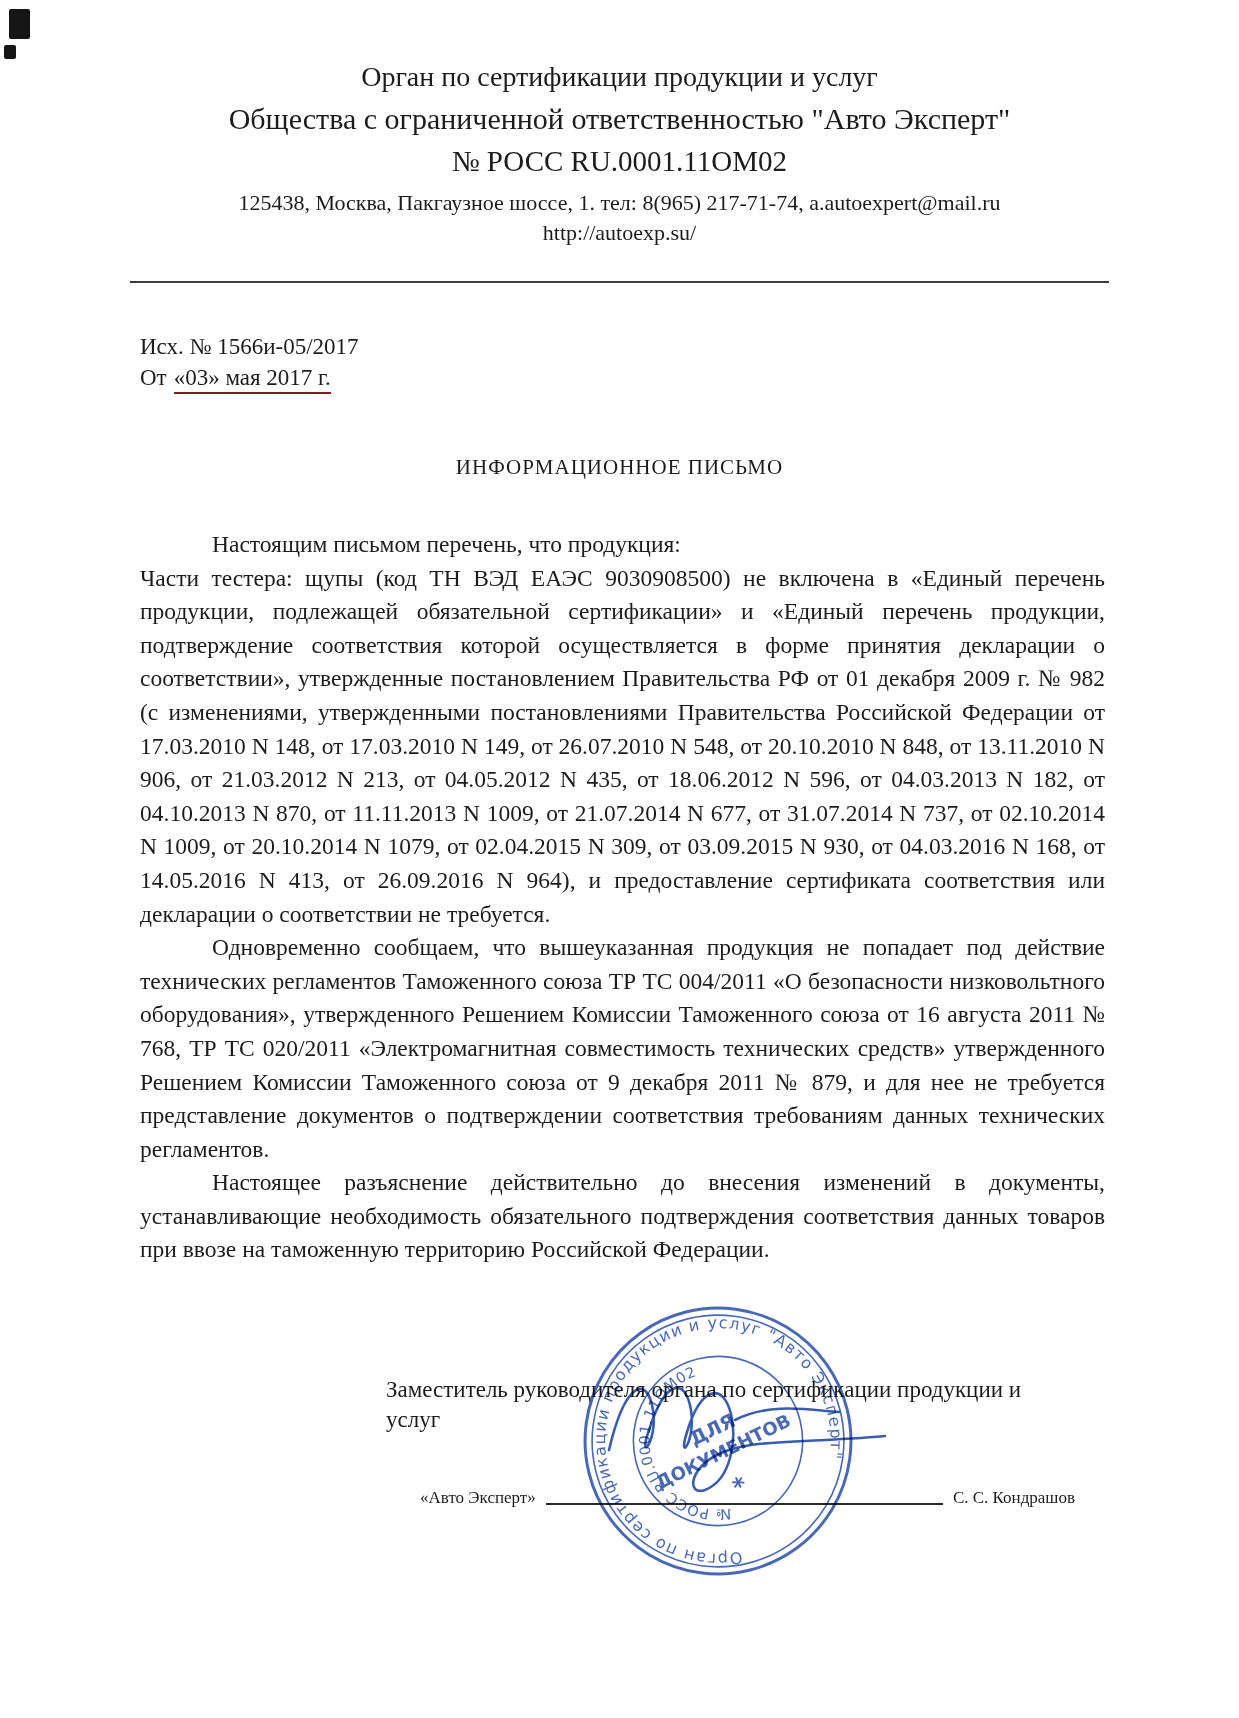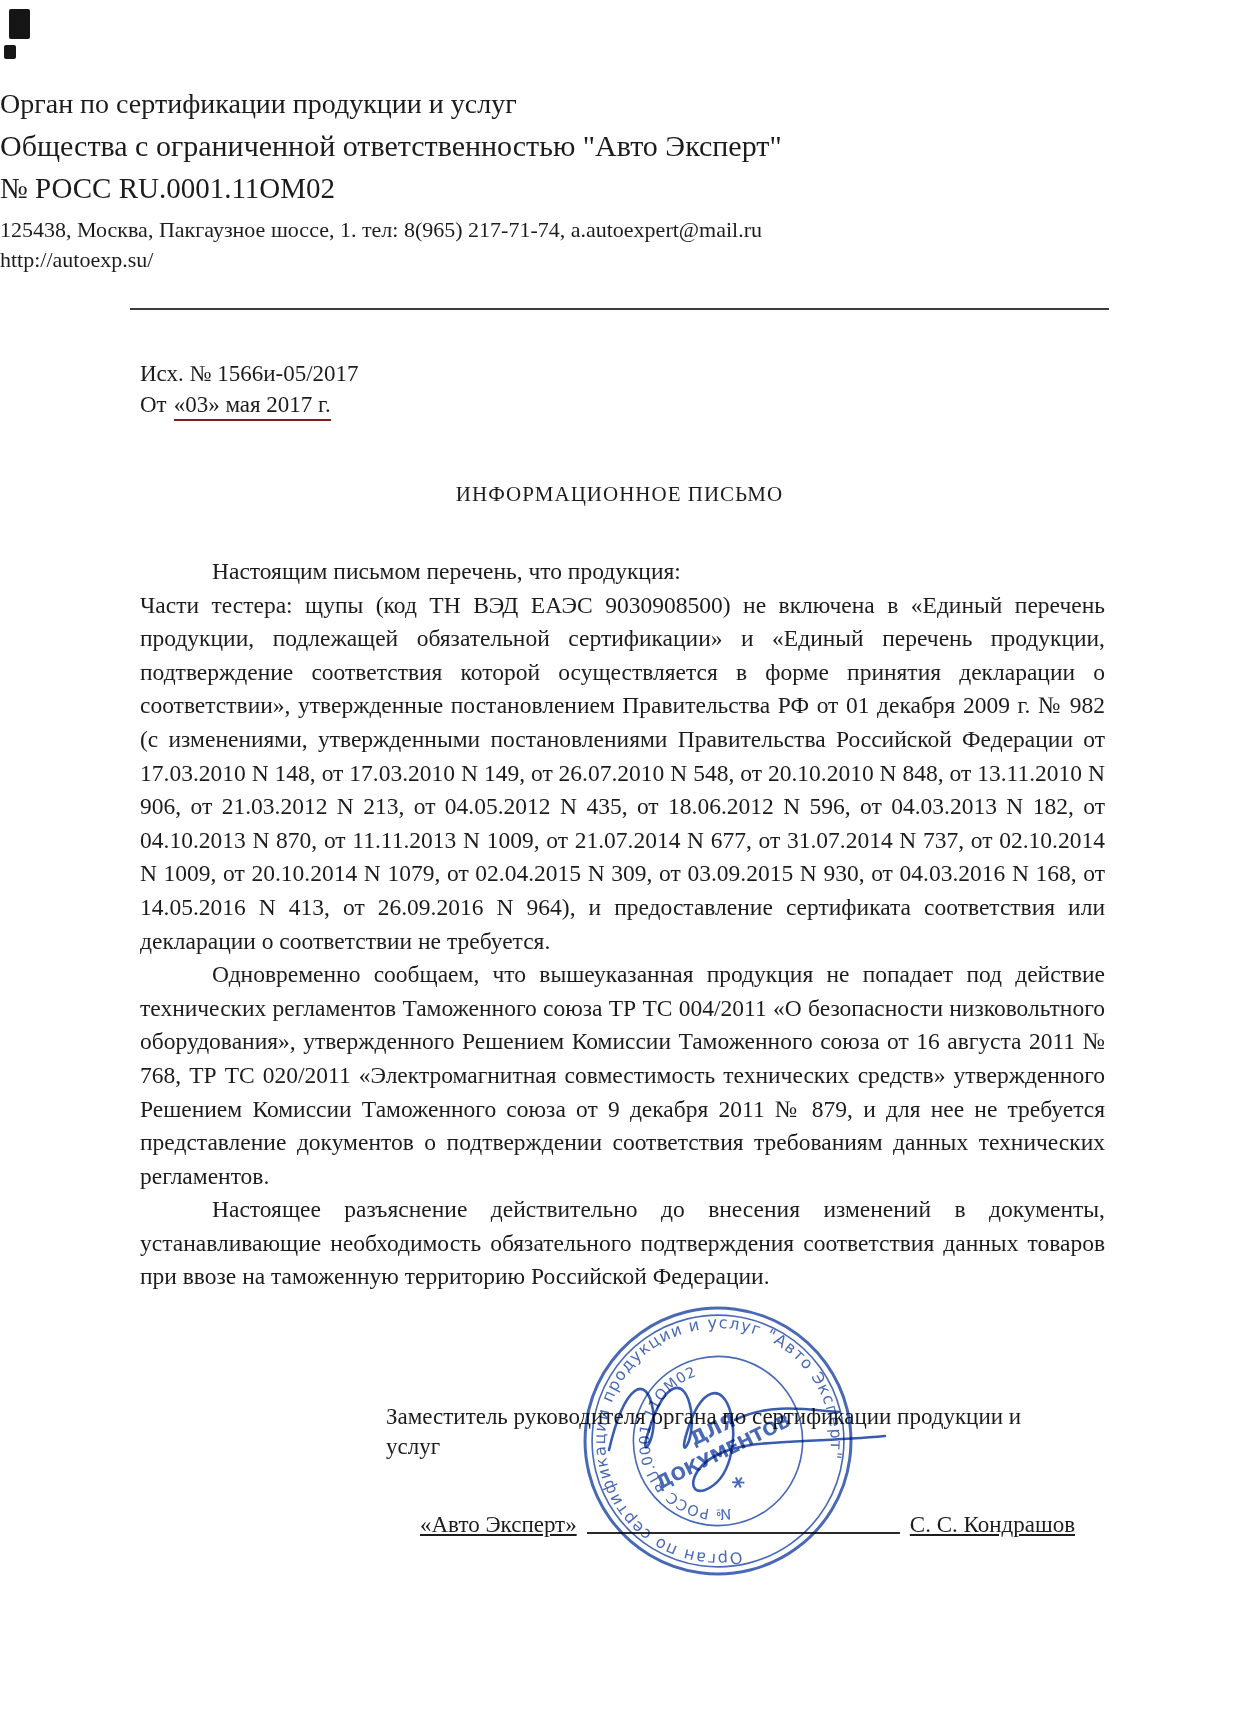--- a/index.html
+++ b/index.html
@@ -11,21 +11,21 @@
     background: #ffffff;
     font-family: "Liberation Serif", "DejaVu Serif", serif;
     color: #1c1c1c;
     overflow: hidden;
   }
   
   .artifact { position: absolute; background: #161616; }
   .a1 { left: 9px;  top: 9px;  width: 21px; height: 30px; border-radius: 2px; }
   .a2 { left: 4px;  top: 45px; width: 12px; height: 14px; border-radius: 2px; }
 
-  .letterhead { padding-top: 84px; }
+  .letterhead { text-align: center; padding-top: 57px; }
   .lh1 { font-size: 28px; line-height: 40px; }
   .lh2 { font-size: 30px; line-height: 43px; }
   .lh3 { font-size: 29px; line-height: 43px; }
   .lh4 { font-size: 22px; line-height: 30px; margin-top: 5px; }
   .lh5 { font-size: 22px; line-height: 30px; }
 
   .rule { margin: 33px 130px 0 130px; border-top: 2px solid #3c3c3c; }
 
   .ref { margin: 48px 0 0 140px; font-size: 23px; line-height: 31px; }
   .ref .pre { margin-right: 7px; }
@@ -34,22 +34,22 @@
   .recipient { margin: 47px 164px 0 0; text-align: right; font-size: 23px; line-height: 31px; }
 
   .title { margin-top: 62px; text-align: center; font-size: 21px; letter-spacing: 1px; }
 
   .bodytext { margin: 48px 134px 0 140px; font-size: 23.5px; line-height: 1.43; text-align: justify; }
   .bodytext p { margin: 0; }
   .bodytext p.indent { text-indent: 72px; }
 
   .sign-position { margin: 108px 160px 0 386px; font-size: 23px; line-height: 30px; }
   .sign-row {
-    display: flex; align-items: center;
-    margin: 48px 164px 0 420px; font-size: 23px; line-height: 30px; text-decoration: underline;
+    display: flex; align-items: flex-start;
+    margin: 48px 164px 0 420px; font-size: 17px; line-height: 30px;
   }
   .sig-line { flex: 1; border-bottom: 2px solid #2a2a2a; margin: 0 10px 5px 10px; height: 20px; }
 
   .stamp {
     position: absolute; left: 577px; top: 1300px;
     width: 282px; height: 282px;
     opacity: 0.88; mix-blend-mode: multiply;
   }
   .autograph {
     position: absolute; left: 585px; top: 1352px;

